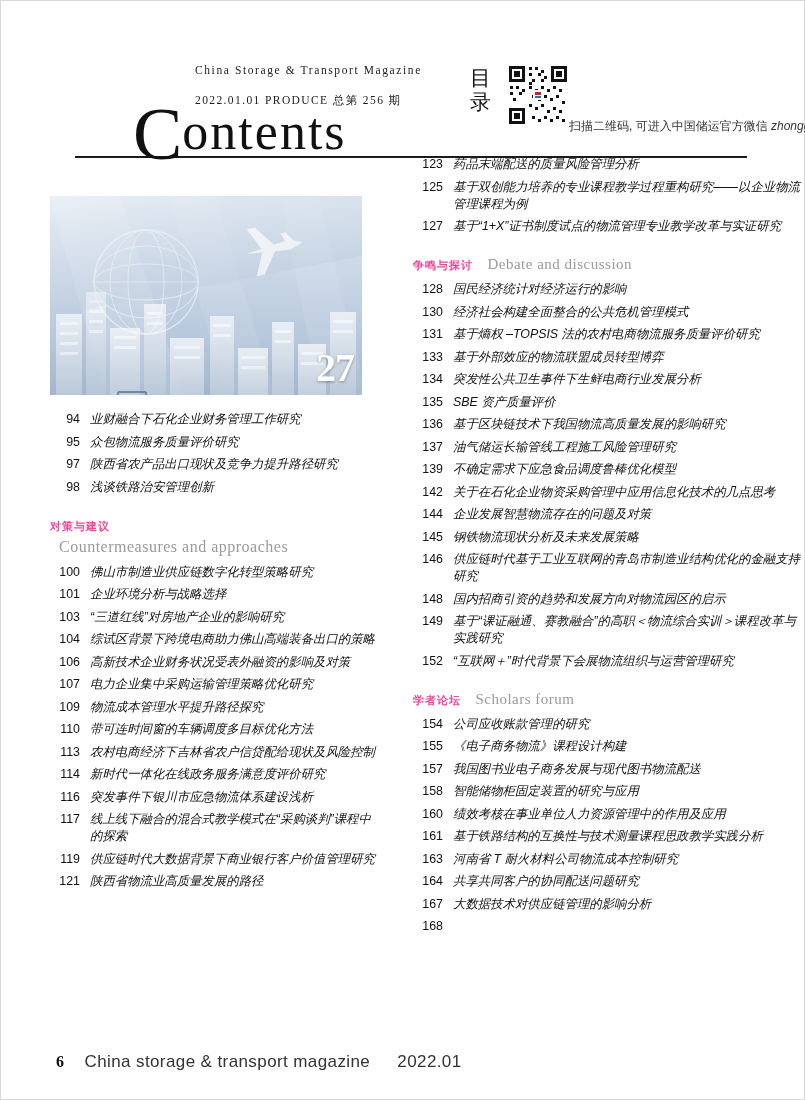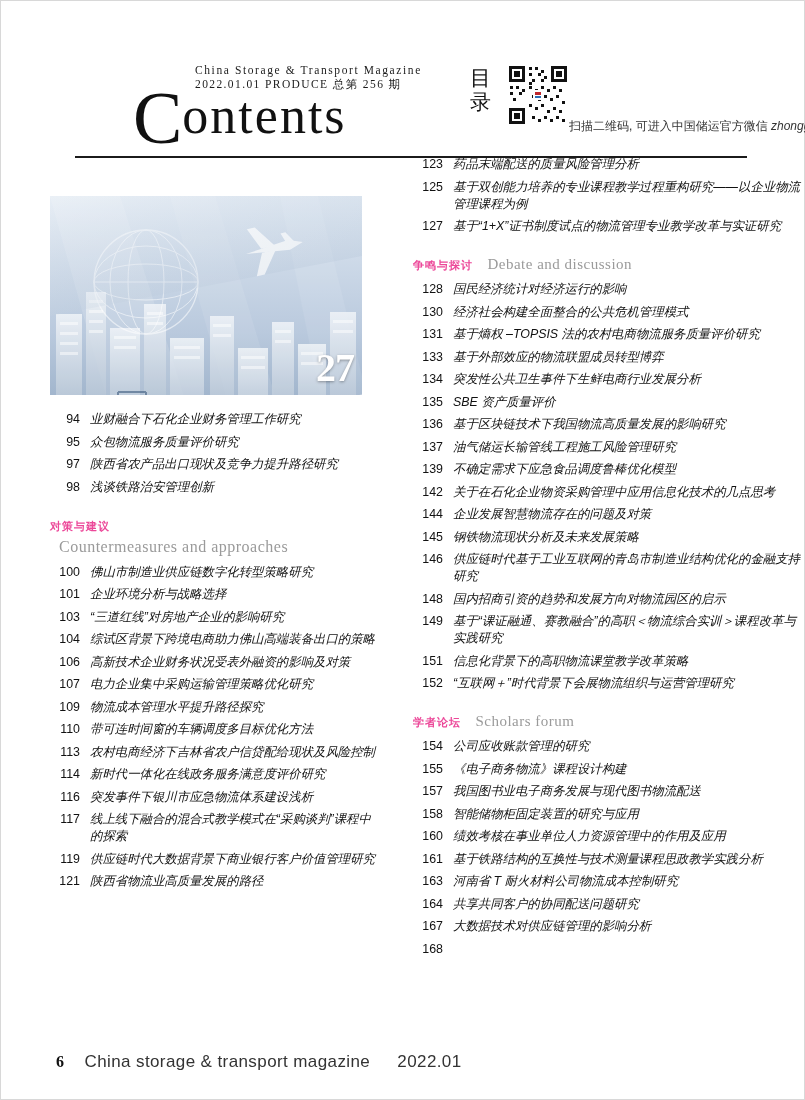--- a/index.html
+++ b/index.html
@@ -27,21 +27,21 @@
   .masthead{
     position:absolute;left:58px;top:4px;width:320px;
   }
   .mast-sub{
     font-size:11.5px;letter-spacing:1.6px;color:#1b1b1b;
     margin-left:62px;
     font-family:"Liberation Serif","DejaVu Serif",serif;
   }
   .mast-sub2{
     font-size:11.5px;letter-spacing:1.4px;color:#1b1b1b;
-    margin-left:62px;margin-top:1px;
+    margin-left:62px;margin-top:17px;
     font-family:"Liberation Serif","DejaVu Serif",serif;
   }
   .contents-word{
     position:relative;
     font-family:"Liberation Serif","DejaVu Serif",serif;
     font-size:52px;
     letter-spacing:2px;
     line-height:56px;
     margin-top:-4px;
     color:#111;
@@ -507,24 +507,20 @@
           </div>
         <div class="entry">
             <span class="pg">148</span>
             <span class="tt">国内招商引资的趋势和发展方向对物流园区的启示</span>
           </div>
         <div class="entry">
             <span class="pg">149</span>
             <span class="tt">基于“课证融通、赛教融合”的高职＜物流综合实训＞课程改革与实践研究</span>
           </div>
         <div class="entry">
-            <span class="pg">151</span>
-            <span class="tt">信息化背景下的高职物流课堂教学改革策略</span>
-          </div>
-        <div class="entry">
             <span class="pg">152</span>
             <span class="tt">“互联网＋”时代背景下会展物流组织与运营管理研究</span>
           </div>
       </div>
 
       <div class="sect">
         <span class="cn">学者论坛</span>
         <span class="en">Scholars forum</span>
       </div>
 

